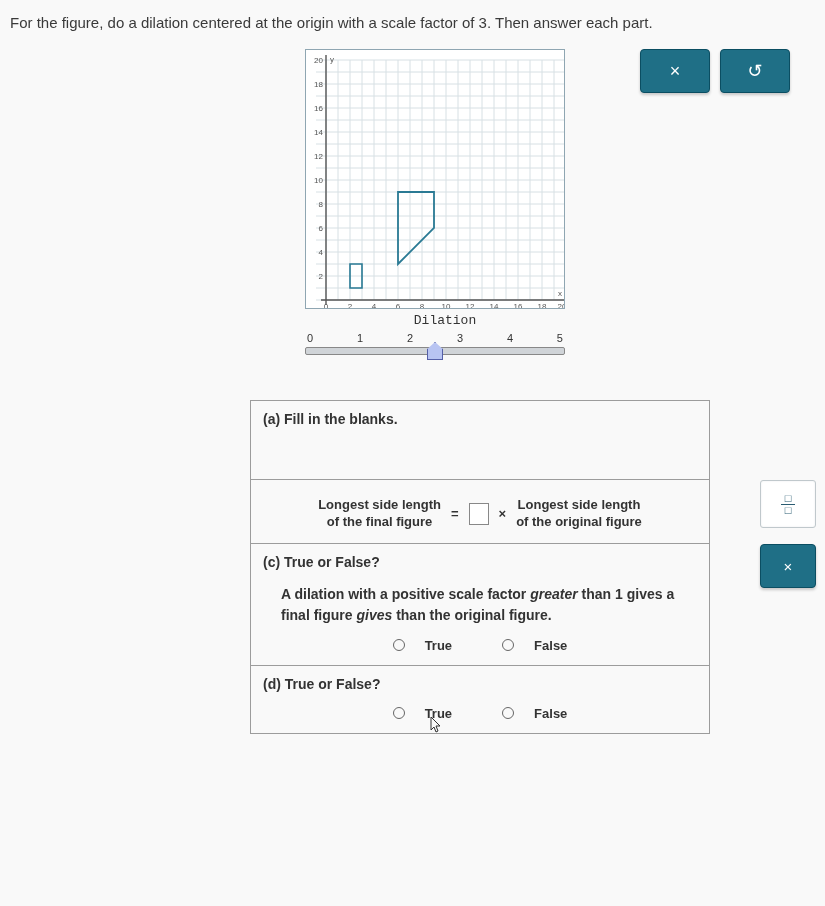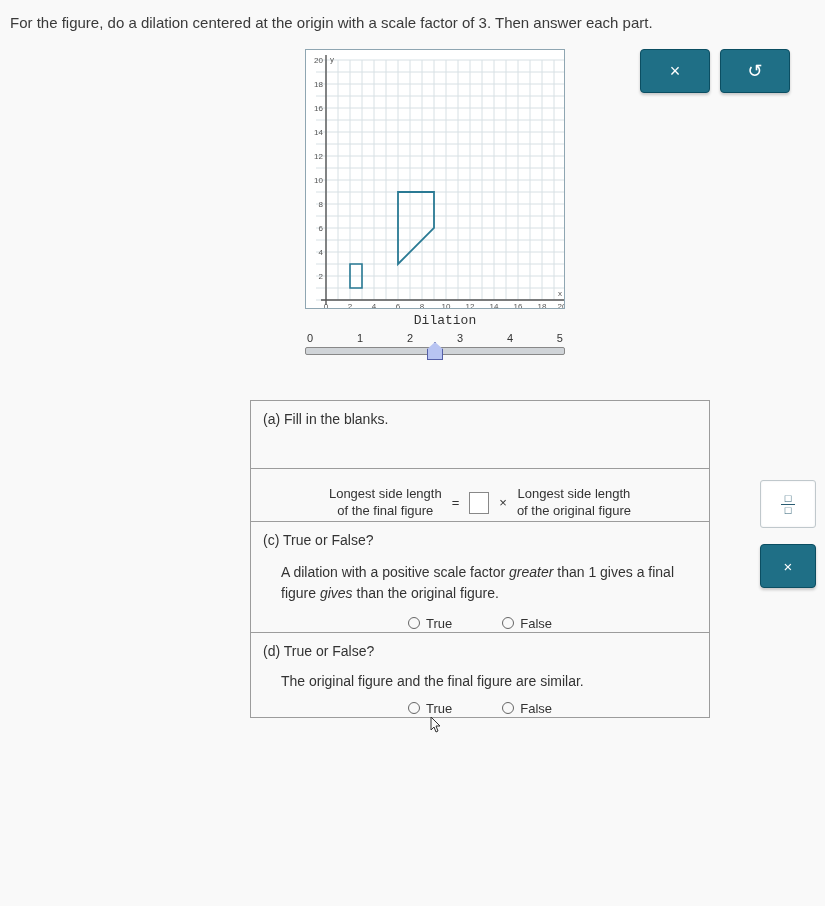--- a/index.html
+++ b/index.html
@@ -55,30 +55,30 @@
     width: 56px; height:48px; border:1px solid #c0c8cc; border-radius:3px;
     display:flex; align-items:center; justify-content:center; background:#fff;
     box-shadow: inset 0 0 2px #e6e9ea;
   }
   .frac-icon { font-size:11px; color:#2a5c72; text-align:center; line-height:1.0;}
   .frac-icon .bar { border-bottom:1px solid #2a5c72; width:14px; margin:0 auto; }
   .questions {
     position:absolute; left: 250px; top: 400px;
     width: 460px; border:1px solid #9c9c9c;
   }
-  .q-cell { border-bottom:1px solid #9c9c9c; padding:10px 12px 1px 12px; }
+  .q-cell { border-bottom:1px solid #9c9c9c; padding:10px 12px 12px 12px;font-weight:bold; }
   .q-cell:last-child { border-bottom:none; }
   .q-head { color:#333; margin-bottom:14px; }
   .q-body { padding-left:18px; color:#333; }
   .answered { }
   .eq-row { display:flex; align-items:center; justify-content:center; gap:10px; margin-top:7px; font-size:13px; }
   .eq-stack { text-align:center; line-height:1.3; }
   .eq-input { width:20px; height:22px; border:1px solid #888; background:#fff; display:inline-block; }
   .radio-row { display:flex; justify-content:center; gap:50px; margin-top:12px; font-size:13px; }
-  .radio-item { display:flex; align-items:center; gap:6px; }
+  .radio-item { display:flex; align-items:center; gap:20px; }
   .radio-dot { width:12px; height:12px; border:1px solid #666; border-radius:50%; }
   .cursor-icon { position:absolute; left:430px; top:716px; font-size:14px; color:#222; pointer-events:none;}
   .italic { font-style: italic; }
 </style>
 </head>
 <body>
 
 <div class="prompt">For the figure, do a dilation centered at the origin with a scale factor of 3. Then answer each part.</div>
 
 <div class="top-area">
@@ -240,21 +240,20 @@
         </div>
       <div class="radio-item">
           <span class="radio-dot"></span>
           <span>False</span>
         </div>
     </div>
   </div>
 
   <div class="q-cell">
     <div class="q-head">(d)  True or False?</div>
-    <div class="q-body">The original figure and the final figure are similar.</div>
     <div class="radio-row">
       <div class="radio-item">
           <span class="radio-dot"></span>
           <span>True</span>
         </div>
       <div class="radio-item">
           <span class="radio-dot"></span>
           <span>False</span>
         </div>
     </div>

